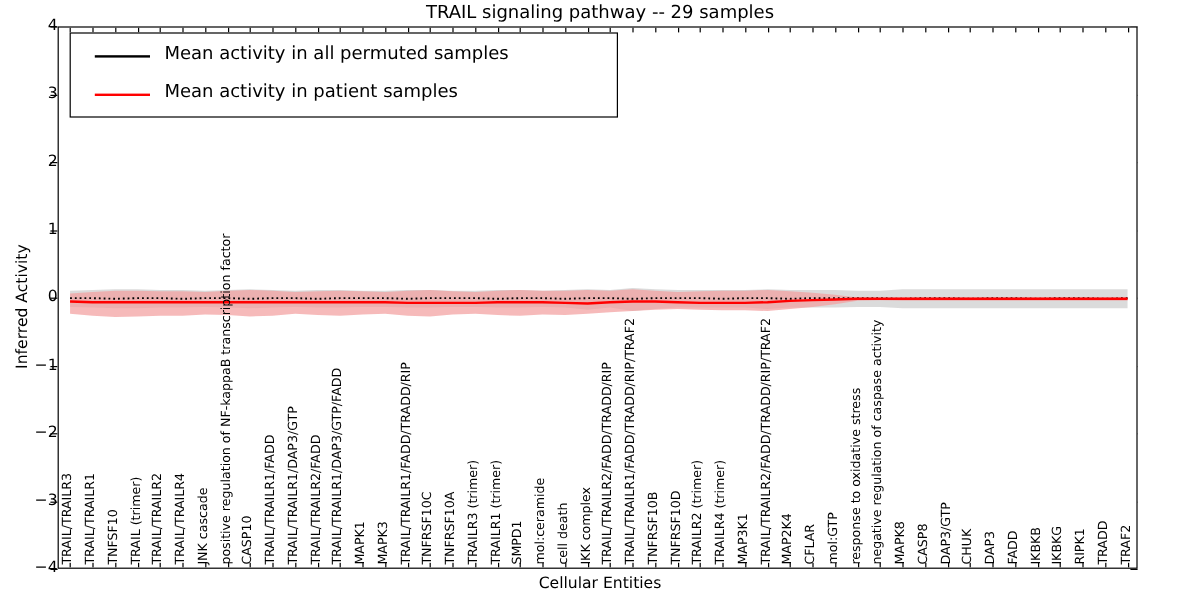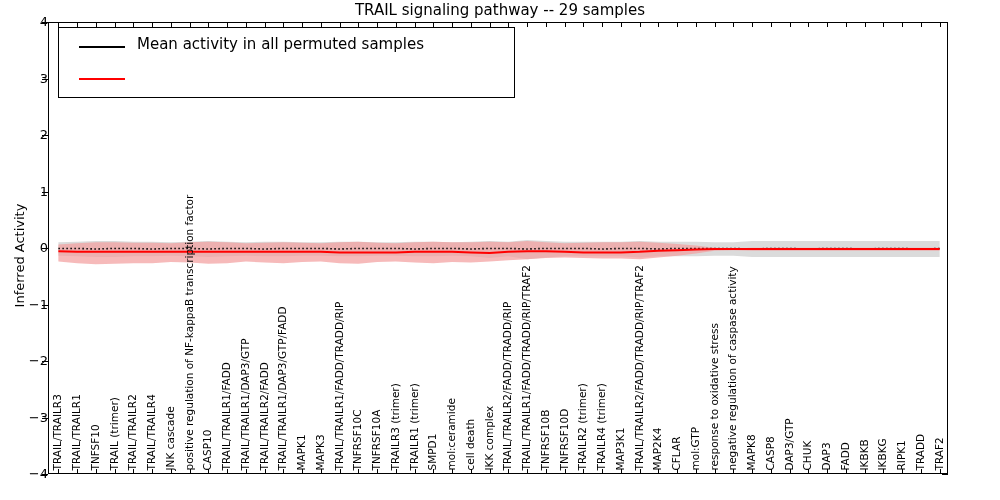--- a/index.html
+++ b/index.html
@@ -63,20 +63,21 @@
   svg.plot{position:absolute;left:0;top:0;width:900px;height:452px;}
 </style>
 </head>
 <body>
 
 <div id="fig">
 
   <div class="title">TRAIL signaling pathway -- 29 samples</div>
 
   <div class="ylabel">Inferred Activity</div>
+  <div class="xlabel">Cellular Entities</div>
 
   <div id="yticks">
       <div class="ytick" style="top: 22px;">4</div>
       <div class="ytickmark" style="top: 22px;"></div>
       <div class="ytickmark r" style="top: 22px;"></div>
       <div class="ytick" style="top: 78.5px;">3</div>
       <div class="ytickmark" style="top: 78.5px;"></div>
       <div class="ytickmark r" style="top: 78.5px;"></div>
       <div class="ytick" style="top: 135px;">2</div>
       <div class="ytickmark" style="top: 135px;"></div>
@@ -258,16 +259,17 @@
       </div>
   </div>
 
   <div class="legend">
     <div class="legrow" style="top:4px">
       <div class="legline" style="background:#000000"></div>
       <div class="legtxt">Mean activity in all permuted samples</div>
     </div>
     <div class="legrow" style="top:36px">
       <div class="legline" style="background:#ff0000"></div>
+      <div class="legtxt">Mean activity in patient samples</div>
     </div>
   </div>
 
 </div>
 
 </body></html>

